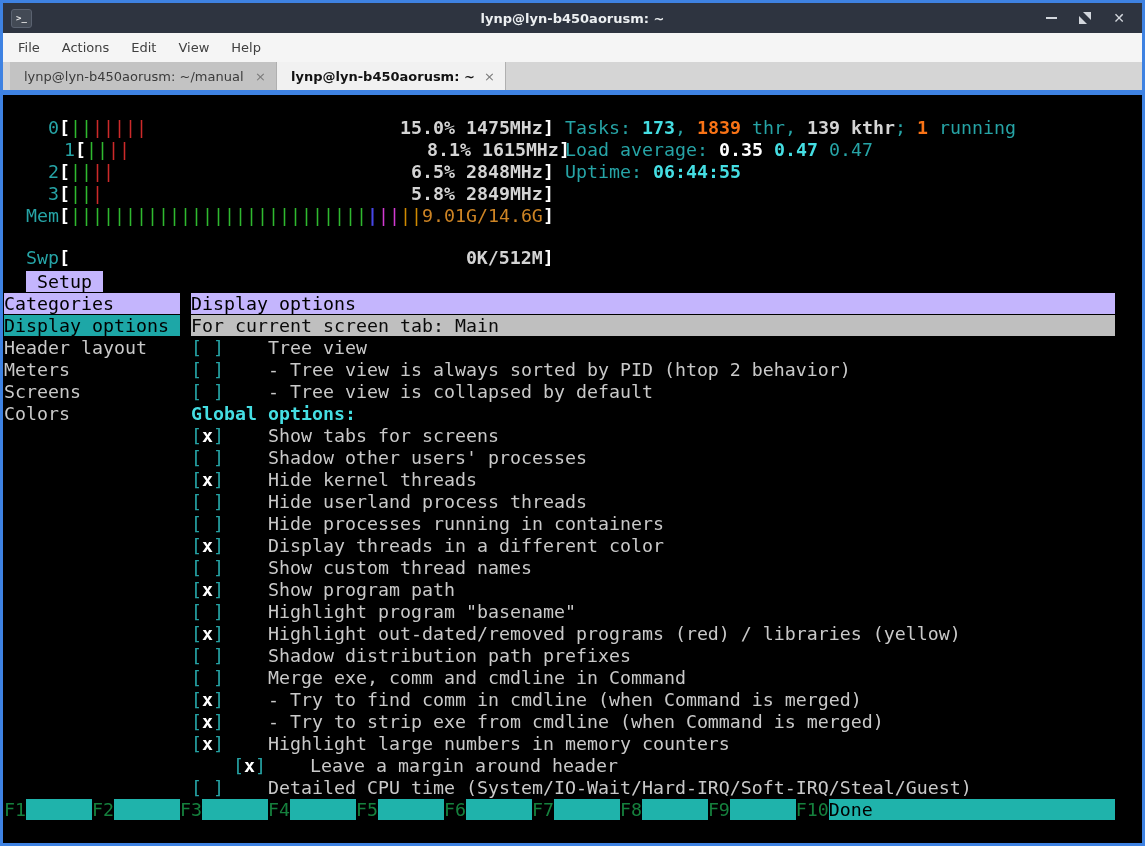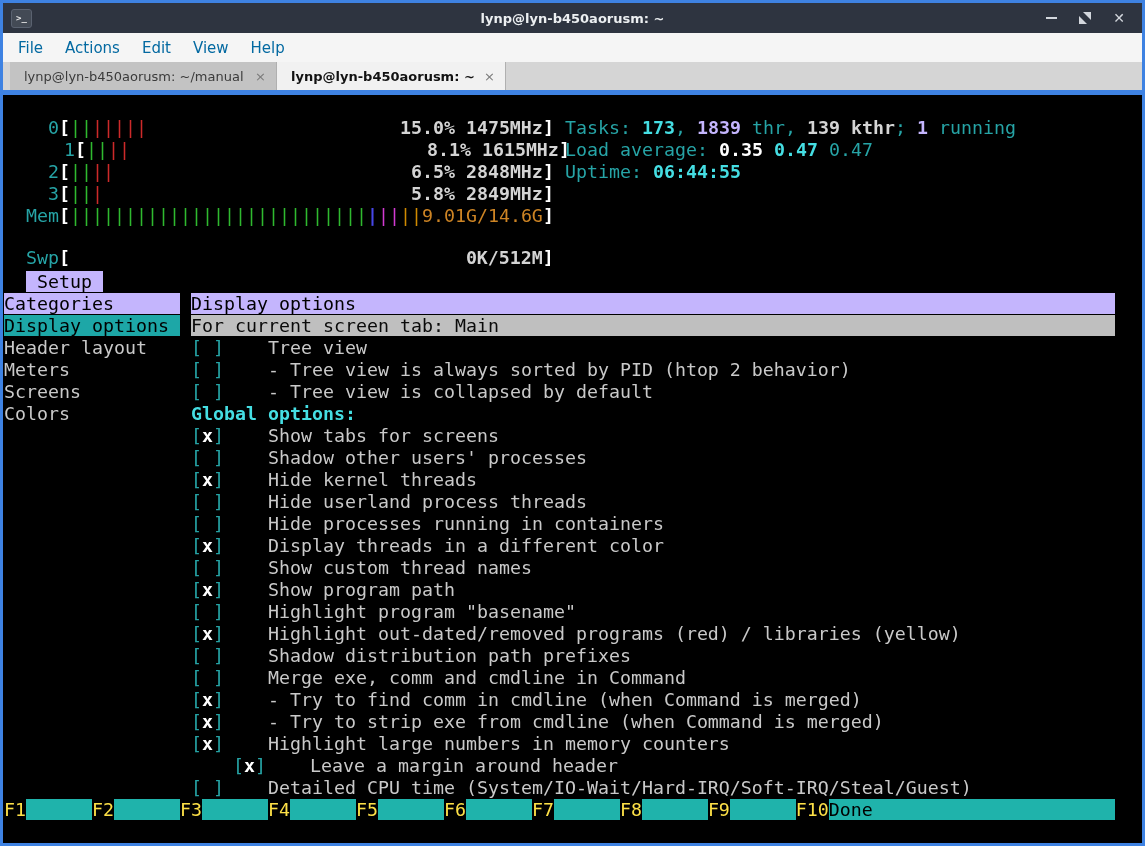--- a/index.html
+++ b/index.html
@@ -19,46 +19,46 @@
   .ctl{display:inline-flex;align-items:center;justify-content:center;width:14px;height:14px;cursor:default;}
   .min-glyph{display:inline-block;width:11px;height:2px;background:#d3d7dd;}
   .restore-glyph{position:relative;width:12px;height:12px;display:inline-block;}
   .restore-glyph::before{content:"";position:absolute;top:0;right:0;width:0;height:0;
     border-top:8px solid #d3d7dd;border-left:8px solid transparent;}
   .restore-glyph::after{content:"";position:absolute;bottom:0;left:0;width:0;height:0;
     border-bottom:8px solid #d3d7dd;border-right:8px solid transparent;}
   .close-glyph{color:#d3d7dd;font-size:14px;font-weight:bold;line-height:14px;}
   
   .menubar{height:29px;background:#f5f5f5;display:flex;align-items:center;padding-left:4px;}
-  .menu-item{font-size:15px;color:#0369a1;padding:4px 11px;}
+  .menu-item{font-size:13px;color:#404040;padding:4px 11px;}
   
   .tabbar{height:28px;background:#d5d5d5;display:flex;align-items:stretch;padding-left:7px;}
   .tab{display:flex;align-items:center;padding:0 10px 0 14px;font-size:13px;border-right:1px solid #b0b0b0;}
   .tab.inactive{background:#c3c3c3;color:#3b3b3b;width:267px;}
   .tab.active{background:#f1f1f1;color:#121212;font-weight:bold;width:229px;}
   .tab-close{margin-left:auto;color:#7a7a7a;font-weight:normal;font-size:13px;padding-left:8px;}
   .bluestrip{height:5px;background:#3e82e2;}
   
   .terminal{position:relative;height:748px;background:#000;
     font-family:"DejaVu Sans Mono","Liberation Mono",monospace;
     font-size:18.27px;line-height:22px;}
   .trow{position:absolute;left:1px;height:22px;white-space:pre;}
   .cyan  {color:#26a4a6;}
   .cyanb {color:#45dee3;font-weight:bold;}
   .gray  {color:#c9c9c9;}
   .grayb {color:#d4d4d4;font-weight:bold;}
   .whiteb{color:#ffffff;font-weight:bold;}
-  .greenb{color:#c4b5fd;font-weight:bold;}
+  .greenb{color:#f97316;font-weight:bold;}
   .amber {color:#cd8424;}
   .barG{color:#2fb92f;} .barR{color:#cd2a2a;} .barB{color:#4747e8;font-weight:bold;}
   .barM{color:#d23ad2;} .barO{color:#d08a00;}
   .bgGreen{background:#c4b5fd;color:#000;}
   .bgCyan {background:#1da7a7;color:#000;}
   .bgGray {background:#bfbfbf;color:#0a0a0a;}
-  .fkeyKey{color:#fde047;}
+  .fkeyKey{color:#15803d;}
   .fkeyLbl{background:#1fb3ab;color:#000;}
 </style>
 </head>
 <body>
 
 <div class="window">
   <div class="titlebar">
     <div class="app-icon">&gt;_</div>
     <div class="win-title">lynp@lyn-b450aorusm: ~</div>
     <div class="controls">

